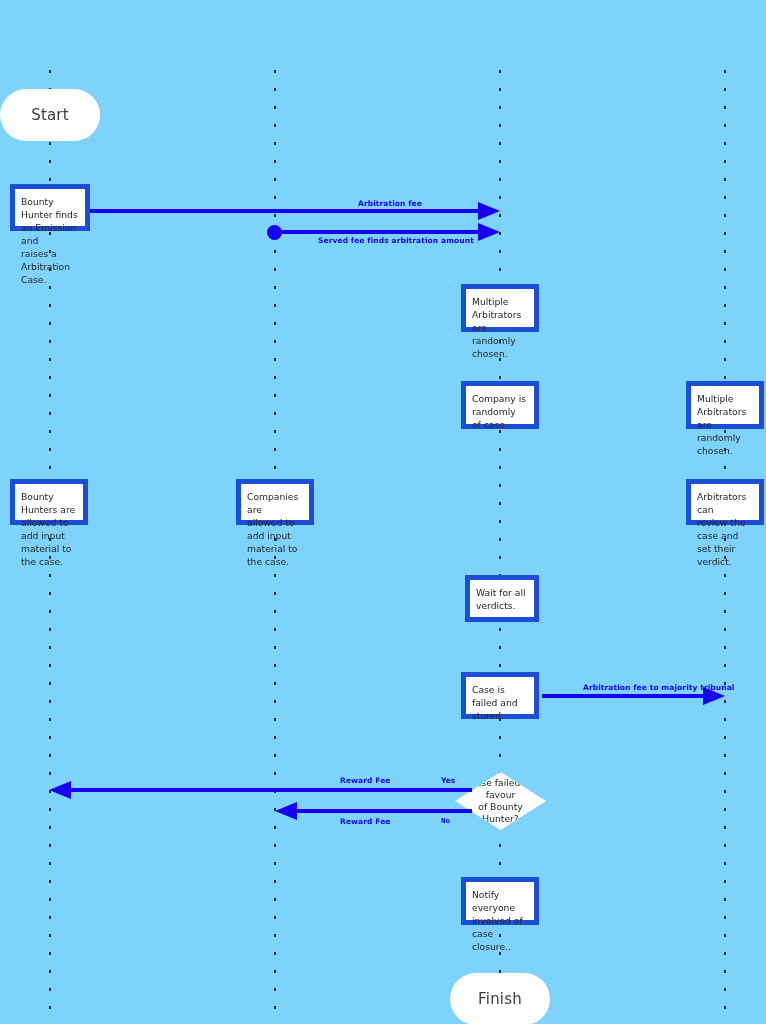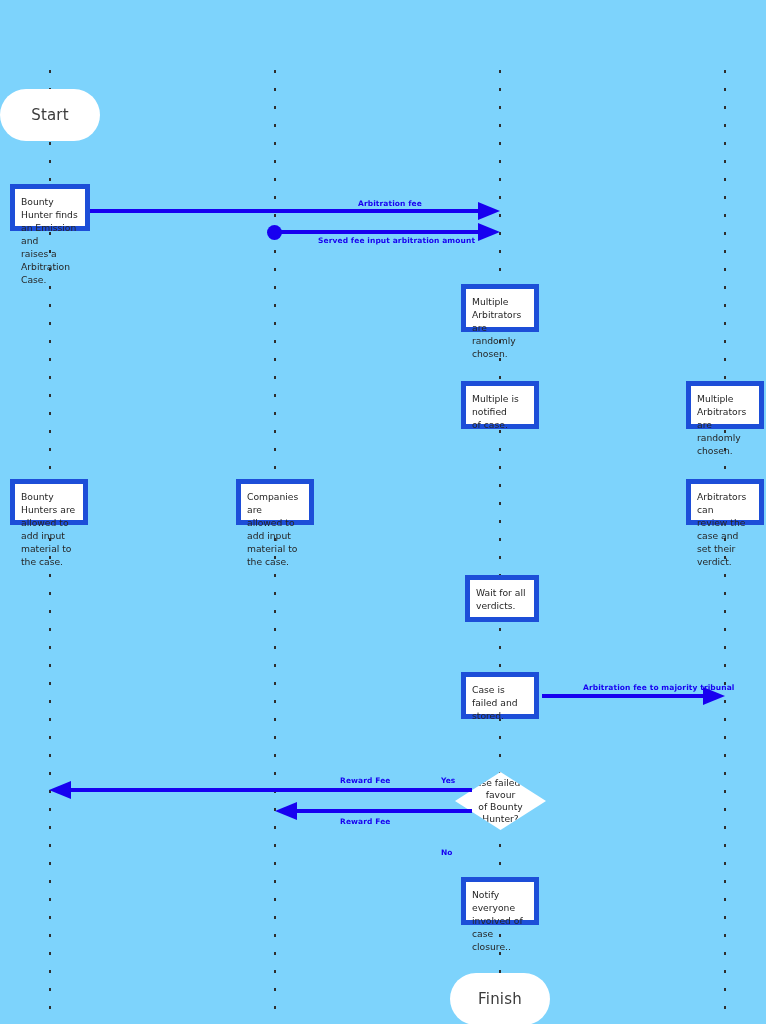--- a/index.html
+++ b/index.html
@@ -127,21 +127,21 @@
 
   <div class="process" style="left:10px;  top:184px; width:80px; height:47px;">Bounty Hunter finds
 an Emission and
 raises a Arbitration
 Case.</div>
 
   <div class="process" style="left:461px; top:284px; width:78px; height:48px;">Multiple Arbitrators
 are randomly
 chosen.</div>
 
-  <div class="process" style="left:461px; top:381px; width:78px; height:48px;">Multiple is notified
+  <div class="process" style="left:461px; top:381px; width:78px; height:48px;">Company is randomly
 of case.</div>
 
   <div class="process" style="left:686px; top:381px; width:78px; height:48px;">Multiple Arbitrators
 are randomly
 chosen.</div>
 
   <div class="process" style="left:10px;  top:479px; width:78px; height:46px;">Bounty Hunters are
 allowed to add input
 material to the case.</div>
 
@@ -169,29 +169,29 @@
     <span>Finish</span>
   </div>
 
   <div class="msg" style="left:90px; top:209px; width:392px;"></div>
   <div class="arrowhead right" style="left:478px; top:202px;"></div>
   <div class="msg-label" style="left:358px; top:199px;">Arbitration fee</div>
 
   <div class="dot" style="left:267px; top:225px;"></div>
   <div class="msg" style="left:275px; top:230px; width:207px;"></div>
   <div class="arrowhead right" style="left:478px; top:223px;"></div>
-  <div class="msg-label" style="left:318px; top:236px;">Served fee input arbitration amount</div>
+  <div class="msg-label" style="left:318px; top:236px;">Served fee finds arbitration amount</div>
 
   <div class="msg" style="left:542px; top:694px; width:166px;"></div>
   <div class="arrowhead right" style="left:703px; top:687px;"></div>
   <div class="msg-label" style="left:583px; top:683px;">Arbitration fee to majority tribunal</div>
 
   <div class="msg" style="left:68px; top:788px; width:404px;"></div>
   <div class="arrowhead left" style="left:49px; top:781px;"></div>
   <div class="msg-label" style="left:340px; top:776px;">Reward Fee</div>
   <div class="branch-label" style="left:441px; top:776px;">Yes</div>
 
   <div class="msg" style="left:294px; top:809px; width:178px;"></div>
   <div class="arrowhead left" style="left:275px; top:802px;"></div>
   <div class="msg-label" style="left:340px; top:817px;">Reward Fee</div>
-  <div class="branch-label" style="left:441px; top:848px;">No</div>
+  <div class="branch-label" style="left:441px; top:817px;font-family:Liberation Mono, monospace;">No</div>
 
 </div>
 
 </body></html>

